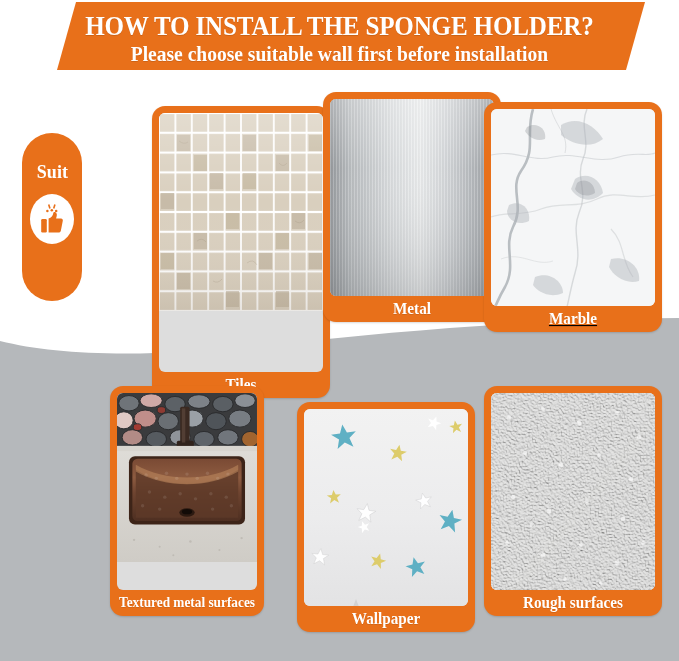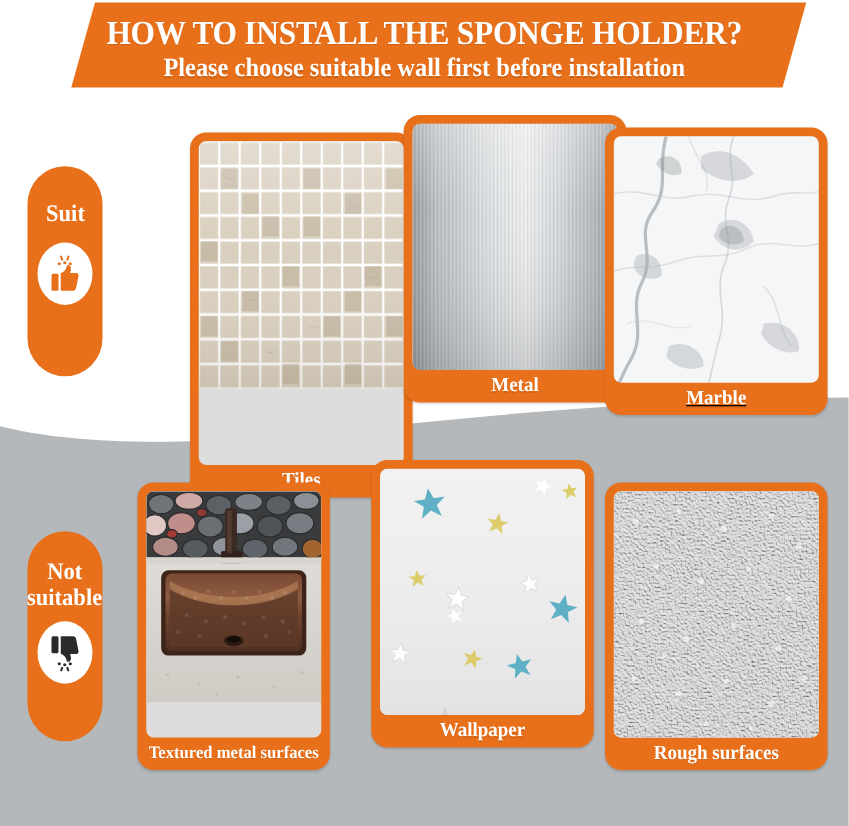--- a/index.html
+++ b/index.html
@@ -110,40 +110,20 @@
           <rect x="2.2" y="15.0" width="5.6" height="13.5" rx="1.2"></rect>
           <path d="M9.6,28.5 L9.6,14.6 C12.3,13.3 14.0,11.6 14.2,9.4
                    C14.3,8.2 15.6,7.7 16.5,8.3 C17.6,9.0 18.1,10.4 17.7,12.0
                    L17.1,14.4 L22.0,14.4 C23.3,14.4 24.1,15.5 23.8,16.7
                    L21.9,26.4 C21.6,27.7 20.7,28.5 19.5,28.5 Z"></path>
         </g>
       </svg>
     </div>
   </div>
 
-  <div class="badge" id="badge-not">
-    <div class="badge-label">Not</div>
-    <div class="badge-label">suitable</div>
-    <div class="badge-icon-circle">
-      <svg width="26" height="30" viewBox="0 0 26 30">
-        <g fill="#2B2B2B">
-          <rect x="2.2" y="2.0" width="5.6" height="13.5" rx="1.2"></rect>
-          <path d="M9.6,2.0 L9.6,15.9 C12.3,17.2 14.0,18.9 14.2,21.1
-                   C14.3,22.3 15.6,22.8 16.5,22.2 C17.6,21.5 18.1,20.1 17.7,18.5
-                   L17.1,16.1 L22.0,16.1 C23.3,16.1 24.1,15.0 23.8,13.8
-                   L21.9,4.1 C21.6,2.8 20.7,2.0 19.5,2.0 Z"></path>
-          <circle cx="8.4" cy="24.0" r="1.25"></circle>
-          <circle cx="12.8" cy="24.8" r="1.25"></circle>
-          <circle cx="17.2" cy="24.0" r="1.25"></circle>
-          <rect x="9.5" y="26.5" width="1.6" height="4" transform="rotate(18 10.3 28.5)"></rect>
-          <rect x="14.5" y="26.5" width="1.6" height="4" transform="rotate(-18 15.3 28.5)"></rect>
-        </g>
-      </svg>
-    </div>
-  </div>
 
   <div class="panel" style="left:110px;top:106px;width:178px;height:292px;margin-left:42px;">
     <div class="panel-img">
       <svg class="tex" viewBox="0 0 164 198" preserveAspectRatio="none">
         <defs>
           <linearGradient id="tileSheen" x1="0" y1="0" x2="0" y2="1">
             <stop offset="0%" stop-color="#ffffff" stop-opacity=".28"></stop>
             <stop offset="45%" stop-color="#ffffff" stop-opacity="0"></stop>
             <stop offset="100%" stop-color="#8d7f6d" stop-opacity=".18"></stop>
           </linearGradient>
@@ -335,21 +315,21 @@
             <circle cx="120" cy="184" r="1.2"></circle>
           <circle cx="146" cy="170" r="1.4"></circle>
             <circle cx="66" cy="190" r="1.2"></circle>
         </g>
         <rect x="0" y="62" width="164" height="6" fill="#d8d5cf"></rect>
       </svg>
     </div>
     <div class="panel-label small">Textured metal surfaces</div>
   </div>
 
-  <div class="panel" style="left:297px;top:368px;width:178px;height:230px;">
+  <div class="panel" style="left:297px;top:402px;width:178px;height:230px;">
     <div class="panel-img">
       <svg class="tex" viewBox="0 0 164 198" preserveAspectRatio="none">
         <defs>
           <linearGradient id="wpG" x1="0" y1="0" x2="0" y2="1">
             <stop offset="0%" stop-color="#f2f2f2"></stop>
             <stop offset="55%" stop-color="#ececed"></stop>
             <stop offset="100%" stop-color="#e3e3e4"></stop>
           </linearGradient>
           <g id="star5">
             <polygon points="0,-10 2.8,-3.2 10,-3.2 4.2,1.4 6.4,8.8 0,4.4 -6.4,8.8 -4.2,1.4 -10,-3.2 -2.8,-3.2"></polygon>

